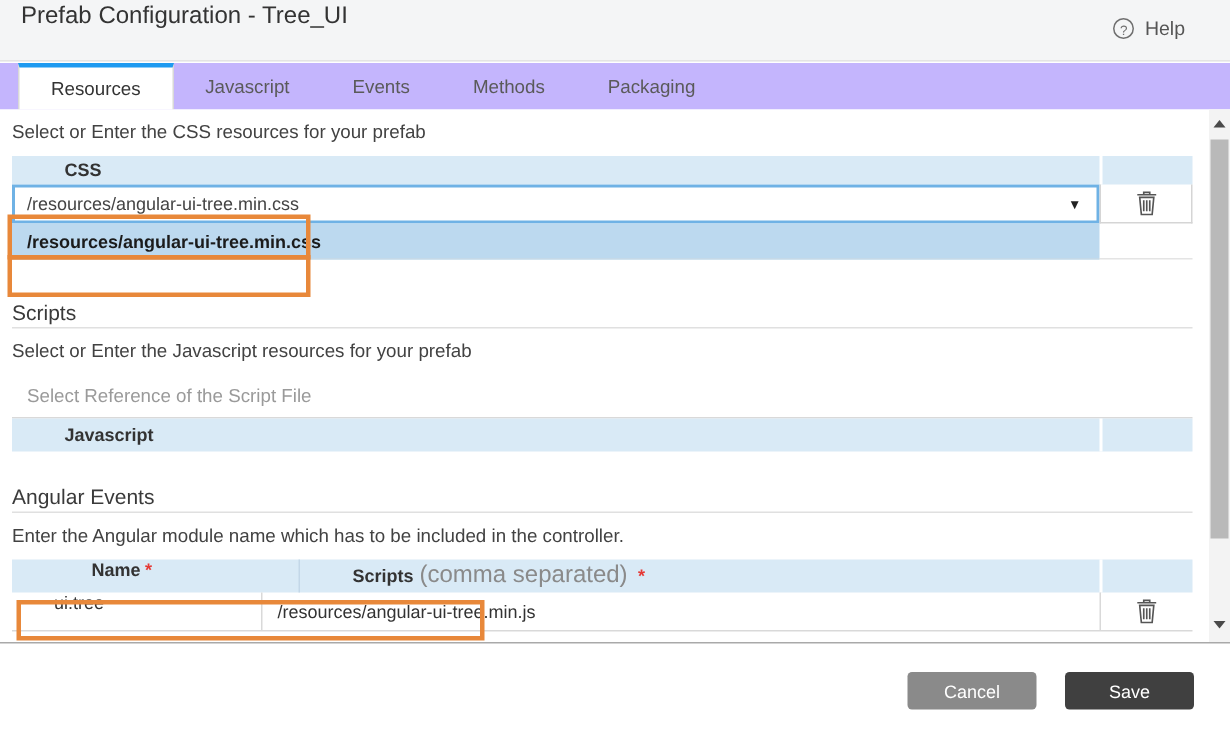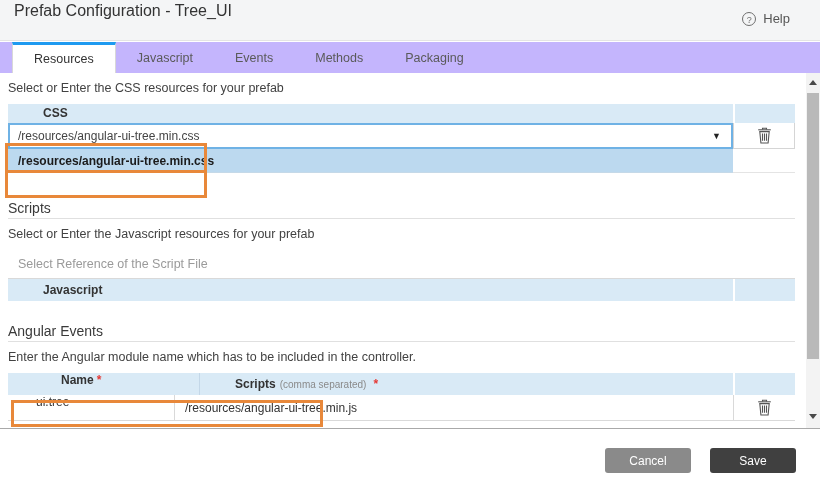--- a/index.html
+++ b/index.html
@@ -47,21 +47,21 @@
   .js-head{height:22px;}
   .js-head .cmain{display:flex;align-items:center;padding:0 10px;}
   .js-row{height:29px;border-bottom:1px solid #d9d9d9;}
   .js-row .cmain{display:flex;align-items:center;font-size:12.5px;color:#9a9a9a;padding:0 10px;cursor:text;}
 
   
   .am-head{height:22px;}
   .cname{width:167px;padding:0 28px;display:flex;align-items:flex-start;box-sizing:border-box;}
   .cscripts{flex:1;padding:0 10px;display:flex;align-items:center;box-sizing:border-box;gap:4px;}
   .am-head .cname{border-right:1px solid #c3d7e8;}
-  .note{font-size:10px;color:#8a8a8a;font-weight:400;}
+  .note{font-size:16px;color:#8a8a8a;font-weight:400;}
   .req{color:#e53935;font-weight:700;font-size:12px;margin-left:3px;}
   .am-row{height:26px;border-bottom:1px solid #d9d9d9;}
   .am-row .cname{border-right:1px solid #d9d9d9;font-size:12px;color:#333;cursor:text;}
   .am-row .cscripts{font-size:12px;color:#333;cursor:text;}
   .am-row .caction{border-left:1px solid #d9d9d9;display:flex;align-items:center;justify-content:center;}
 
   .gap-css-js{height:22px;}
   .gap1{height:17px;}
 
   .delbtn{background:none;border:none;padding:2px;cursor:pointer;display:flex;align-items:center;justify-content:center;}

